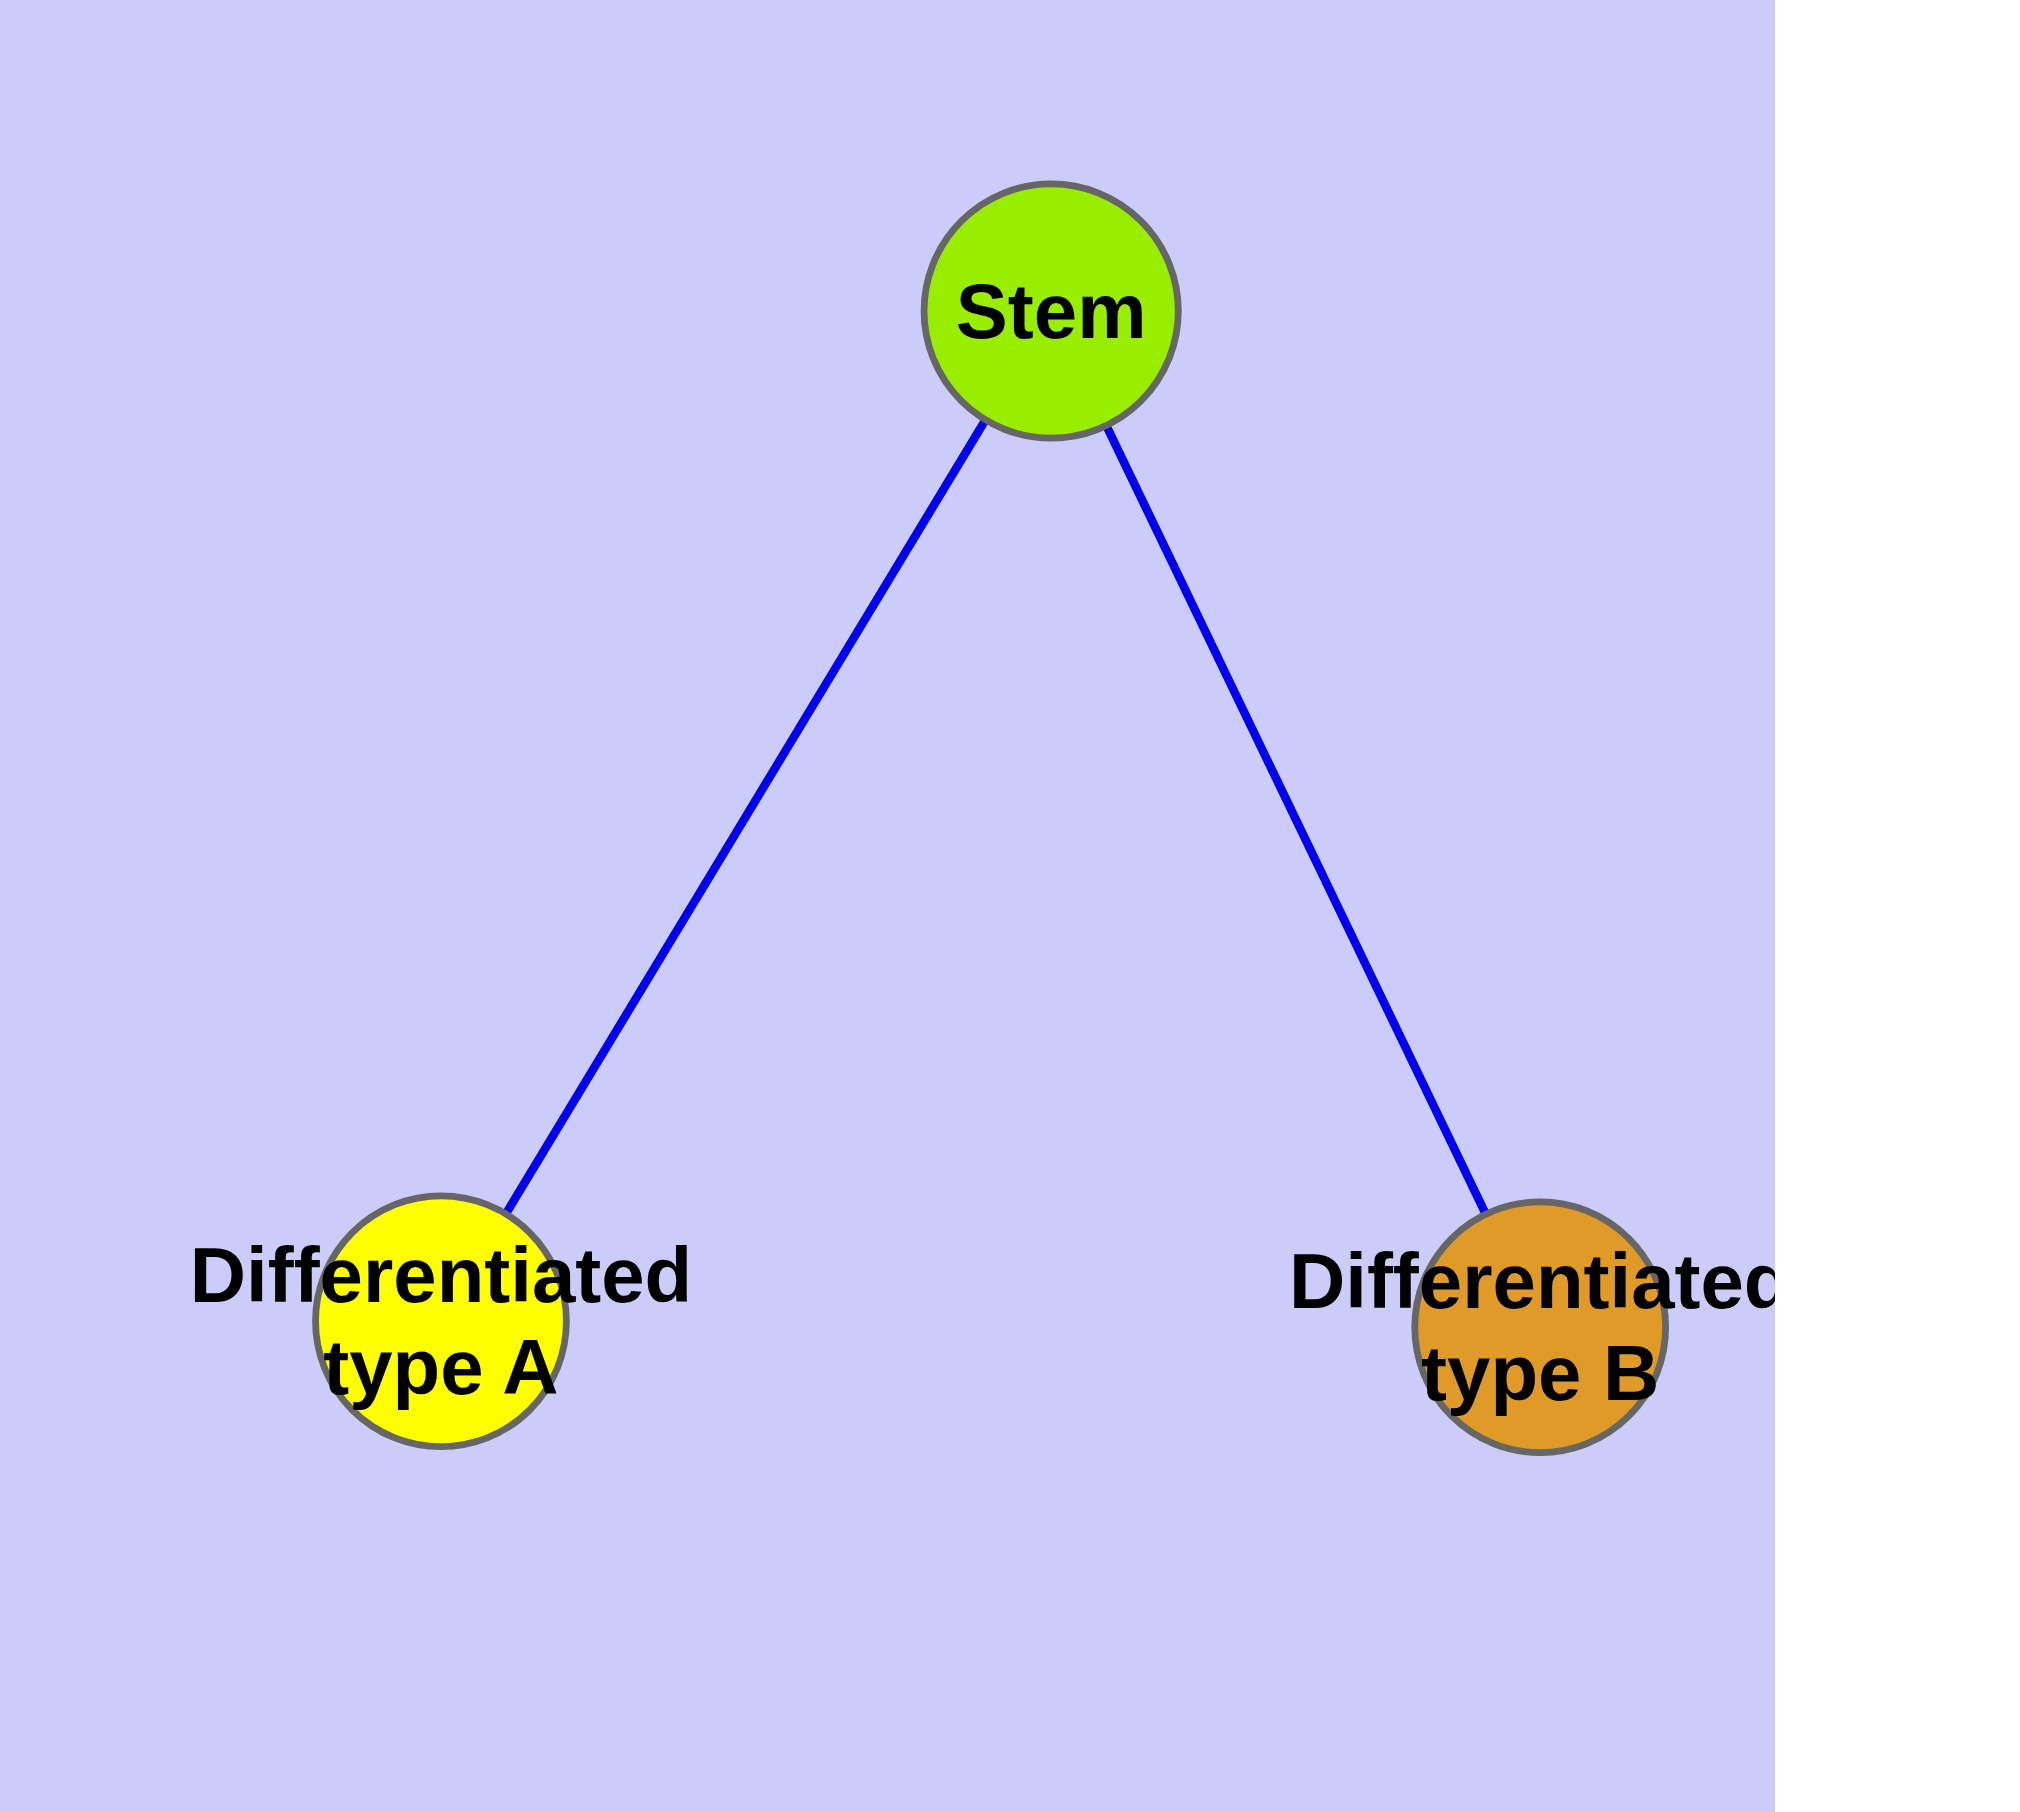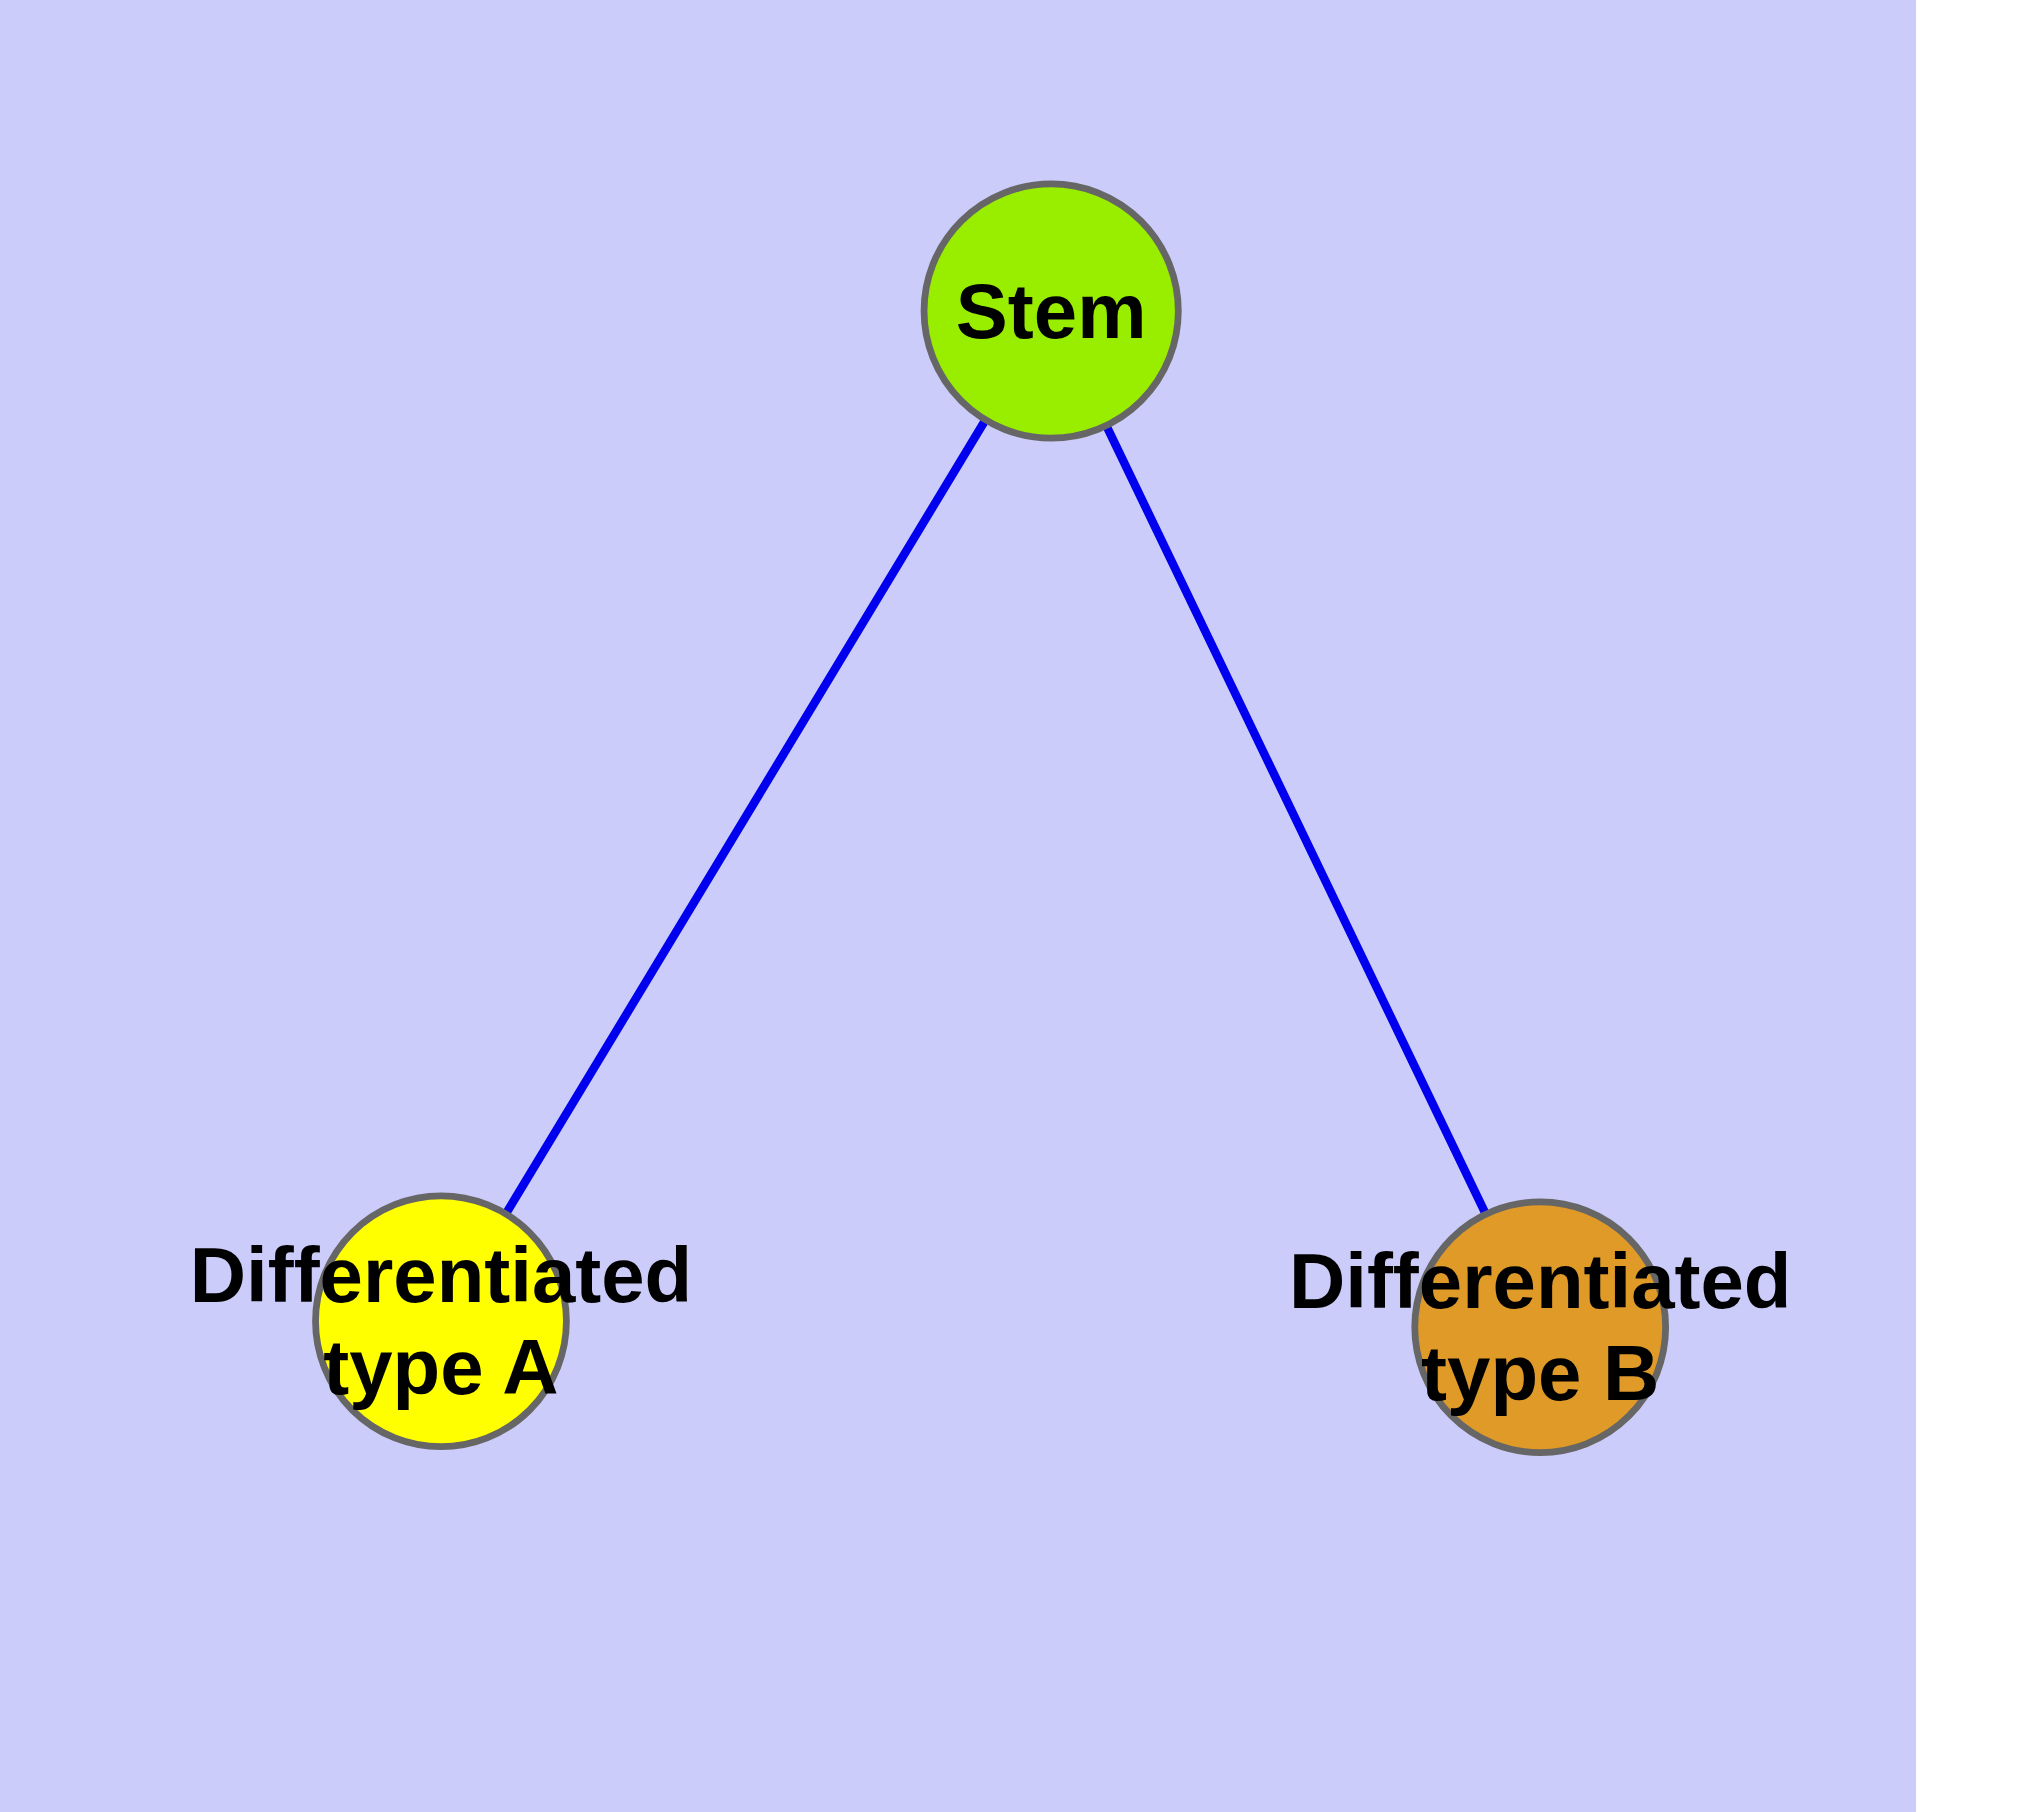--- a/index.html
+++ b/index.html
@@ -36,21 +36,21 @@
     font-weight: bold;
     fill: #000000;
     text-anchor: middle;
     dominant-baseline: auto;
     white-space: pre;
   }
 </style>
 </head>
 <body style="background: rgb(255, 255, 255);">
 
-<div id="stage" style="width: 1916px; height: 1812px; text-align: center;">
+<div id="stage" style="width: 1775px; height: 1812px; text-align: center;">
   <div id="canvas-bg" style="width: 2021px; height: 1812px; background: rgb(204, 204, 250);"></div>
 
   <svg id="graph-svg" viewBox="0 0 2384 2138" xmlns="http://www.w3.org/2000/svg" style="width: 2021px; height: 1812px;">
 
     <g>
       <line x1="1240" y1="367" x2="520" y2="1559" stroke="#0000ee" stroke-width="10" stroke-linecap="round"></line>
       <line x1="1240" y1="367" x2="1817" y2="1566" stroke="#0000ee" stroke-width="10" stroke-linecap="round"></line>
     </g>
 
     <g>

